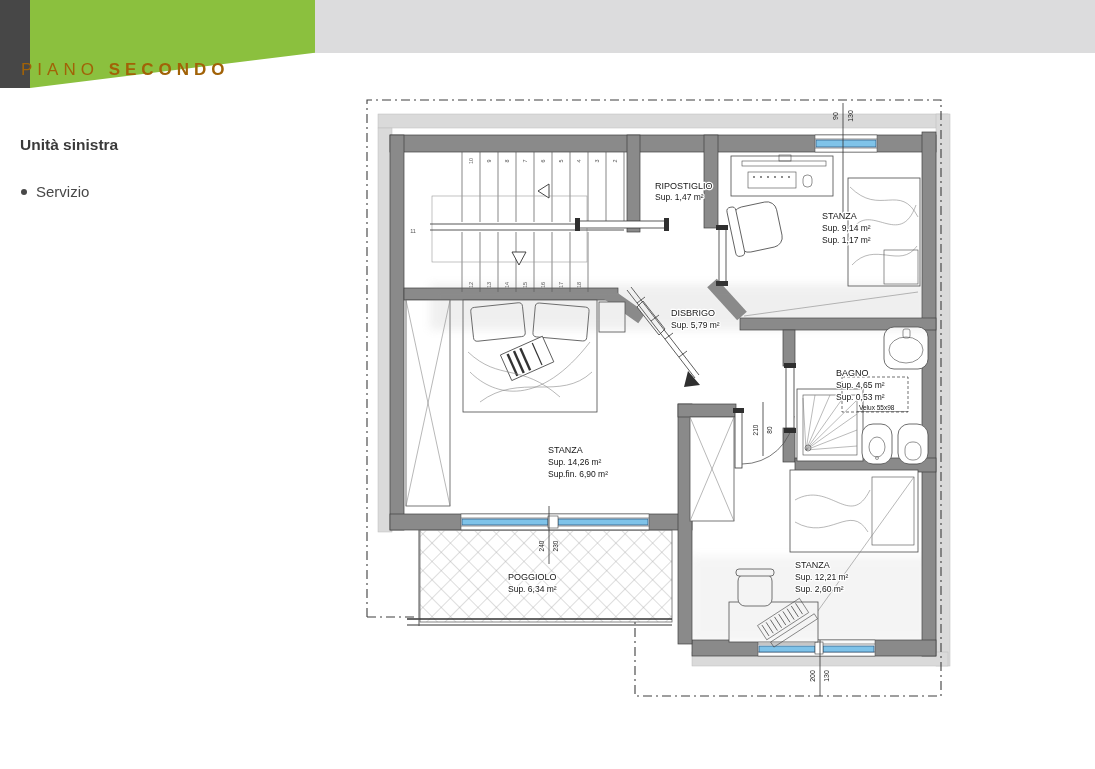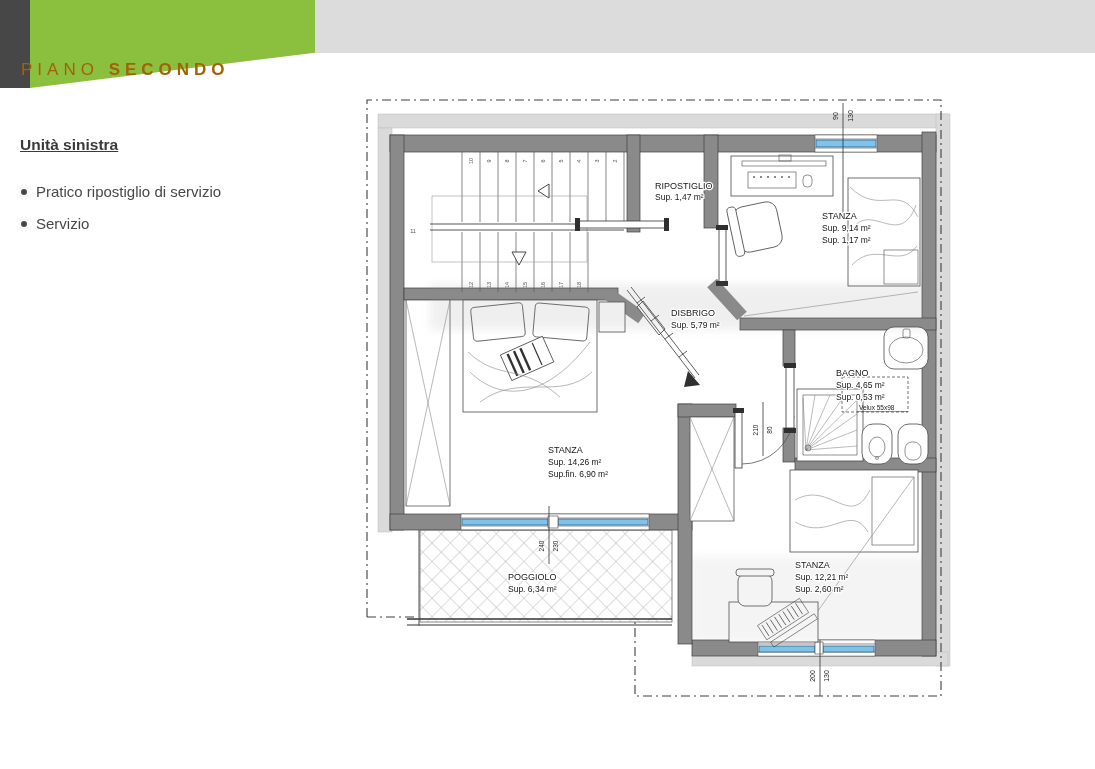--- a/index.html
+++ b/index.html
@@ -7,21 +7,21 @@
        font-family:"Liberation Sans",sans-serif;}
   
   .band{position:absolute;left:0;top:0;width:1095px;height:53px;background:#dcdcdd;}
   .sidebar-dark{position:absolute;left:0;top:0;width:30px;height:88px;background:#474747;}
   .banner{position:absolute;left:30px;top:0;width:285px;height:88px;background:#8bc03e;
           clip-path:polygon(0 0,100% 0,100% 60%,0 100%);}
   .banner-text{position:absolute;left:21px;top:12px;font-size:17px;letter-spacing:5px;
                color:#a16207;white-space:nowrap;margin-top:48px;}
   .banner-text .bold{font-weight:bold;}
   
-  .unit-title{position:absolute;left:20px;top:136px;font-size:15.5px;font-weight:bold;color:#3a3a3a;text-decoration:underline;}
+  .unit-title{position:absolute;left:20px;top:136px;font-size:15.5px;font-weight:bold;color:#3a3a3a;}
   .features{position:absolute;left:20px;top:181px;margin:0;padding:0;list-style:none;}
   .features li{position:relative;padding-left:16px;height:32px;line-height:22px;
                font-size:15px;color:#484848;white-space:nowrap;}
   .features li::before{content:"";position:absolute;left:1px;top:8px;width:6px;height:6px;
                border-radius:50%;background:#484848;}
   
   .plan{position:absolute;left:360px;top:90px;}
   .w{fill:#8a8a8a;stroke:#3f3f3f;stroke-width:.7;}
   .eave{fill:#dadada;stroke:#bdbdbd;stroke-width:.5;}
   .f{fill:#ffffff;stroke:#4a4a4a;stroke-width:.8;}
@@ -38,21 +38,20 @@
 </head>
 <body>
 
 <div class="band"></div>
 <div class="sidebar-dark"></div>
 <div class="banner"></div>
 <div class="banner-text"><span>PIANO</span><span> </span><span class="bold">SECONDO</span></div>
 
 <div class="unit-title">Unità sinistra</div>
 <ul class="features">
-  <li>Pratico ripostiglio di servizio</li>
   <li>Servizio</li>
 </ul>
 
 <svg class="plan" width="600" height="625" viewBox="360 90 600 625">
   <defs>
     <pattern id="tile" width="13" height="13" patternUnits="userSpaceOnUse" patternTransform="rotate(45 0 0)">
       <path d="M0 0H13M0 0V13" stroke="#ababab" stroke-width="0.8" fill="none"></path>
     </pattern>
     <filter id="wm" x="-30%" y="-30%" width="160%" height="160%">
         <feGaussianBlur stdDeviation="5"></feGaussianBlur>

